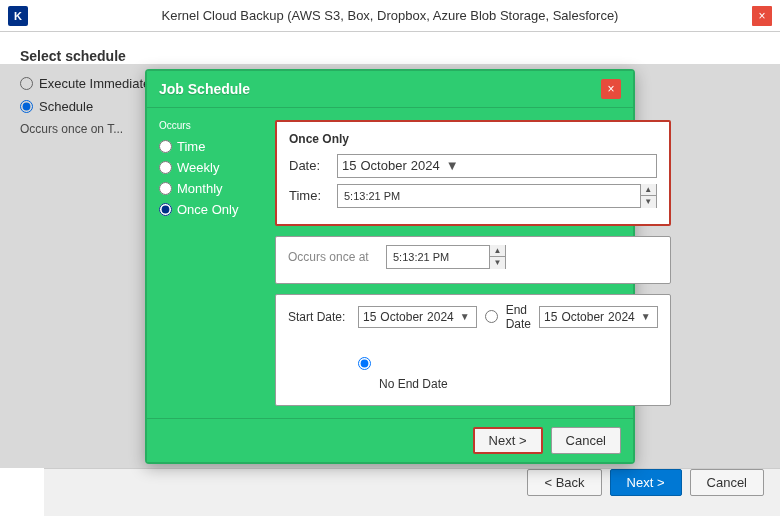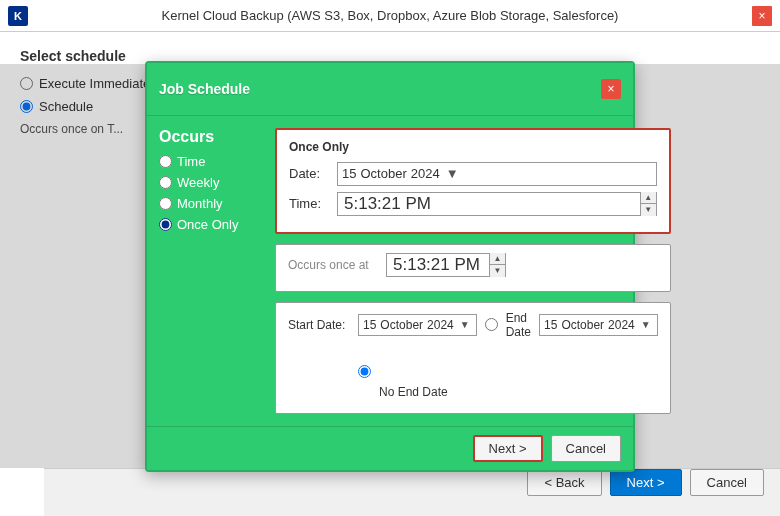--- a/index.html
+++ b/index.html
@@ -139,21 +139,21 @@
     .dialog {
       background: #2ecc71;
       border: 2px solid #27ae60;
       border-radius: 4px;
       width: 490px;
       padding: 0;
       box-shadow: 0 4px 16px rgba(0,0,0,0.3);
     }
     .dialog-header {
       background: #2ecc71;
-      padding: 16px 12px;
+      padding: 8px 12px;
       display: flex;
       align-items: center;
       justify-content: space-between;
       border-bottom: 1px solid #27ae60;
     }
     .dialog-title {
       font-size: 14px;
       font-weight: bold;
       color: #fff;
       text-shadow: 0 1px 1px rgba(0,0,0,0.2);
@@ -176,23 +176,23 @@
       padding: 12px;
       display: flex;
       gap: 16px;
     }
 
     
     .occurs-panel {
       min-width: 100px;
     }
     .occurs-label {
-      font-size: 16px;
+      font-size: 10px;
       color: #fff;
-      font-weight: bold;
+      font-weight: normal;
       margin-bottom: 8px;
     }
     .occurs-radio-item {
       display: flex;
       align-items: center;
       margin-bottom: 6px;
       gap: 5px;
     }
     .occurs-radio-item label {
       font-size: 13px;
@@ -258,21 +258,21 @@
     }
     .time-input-group {
       display: flex;
       align-items: center;
       border: 1px solid #999;
       background: #fff;
       height: 24px;
       flex: 1;
     }
     .time-input-group span {
-      font-size: 17px;
+      font-size: 11px;
       color: #333;
       padding: 0 6px;
       flex: 1;
     }
     .time-spinner {
       display: flex;
       flex-direction: column;
       height: 24px;
     }
     .time-spinner-btn {

